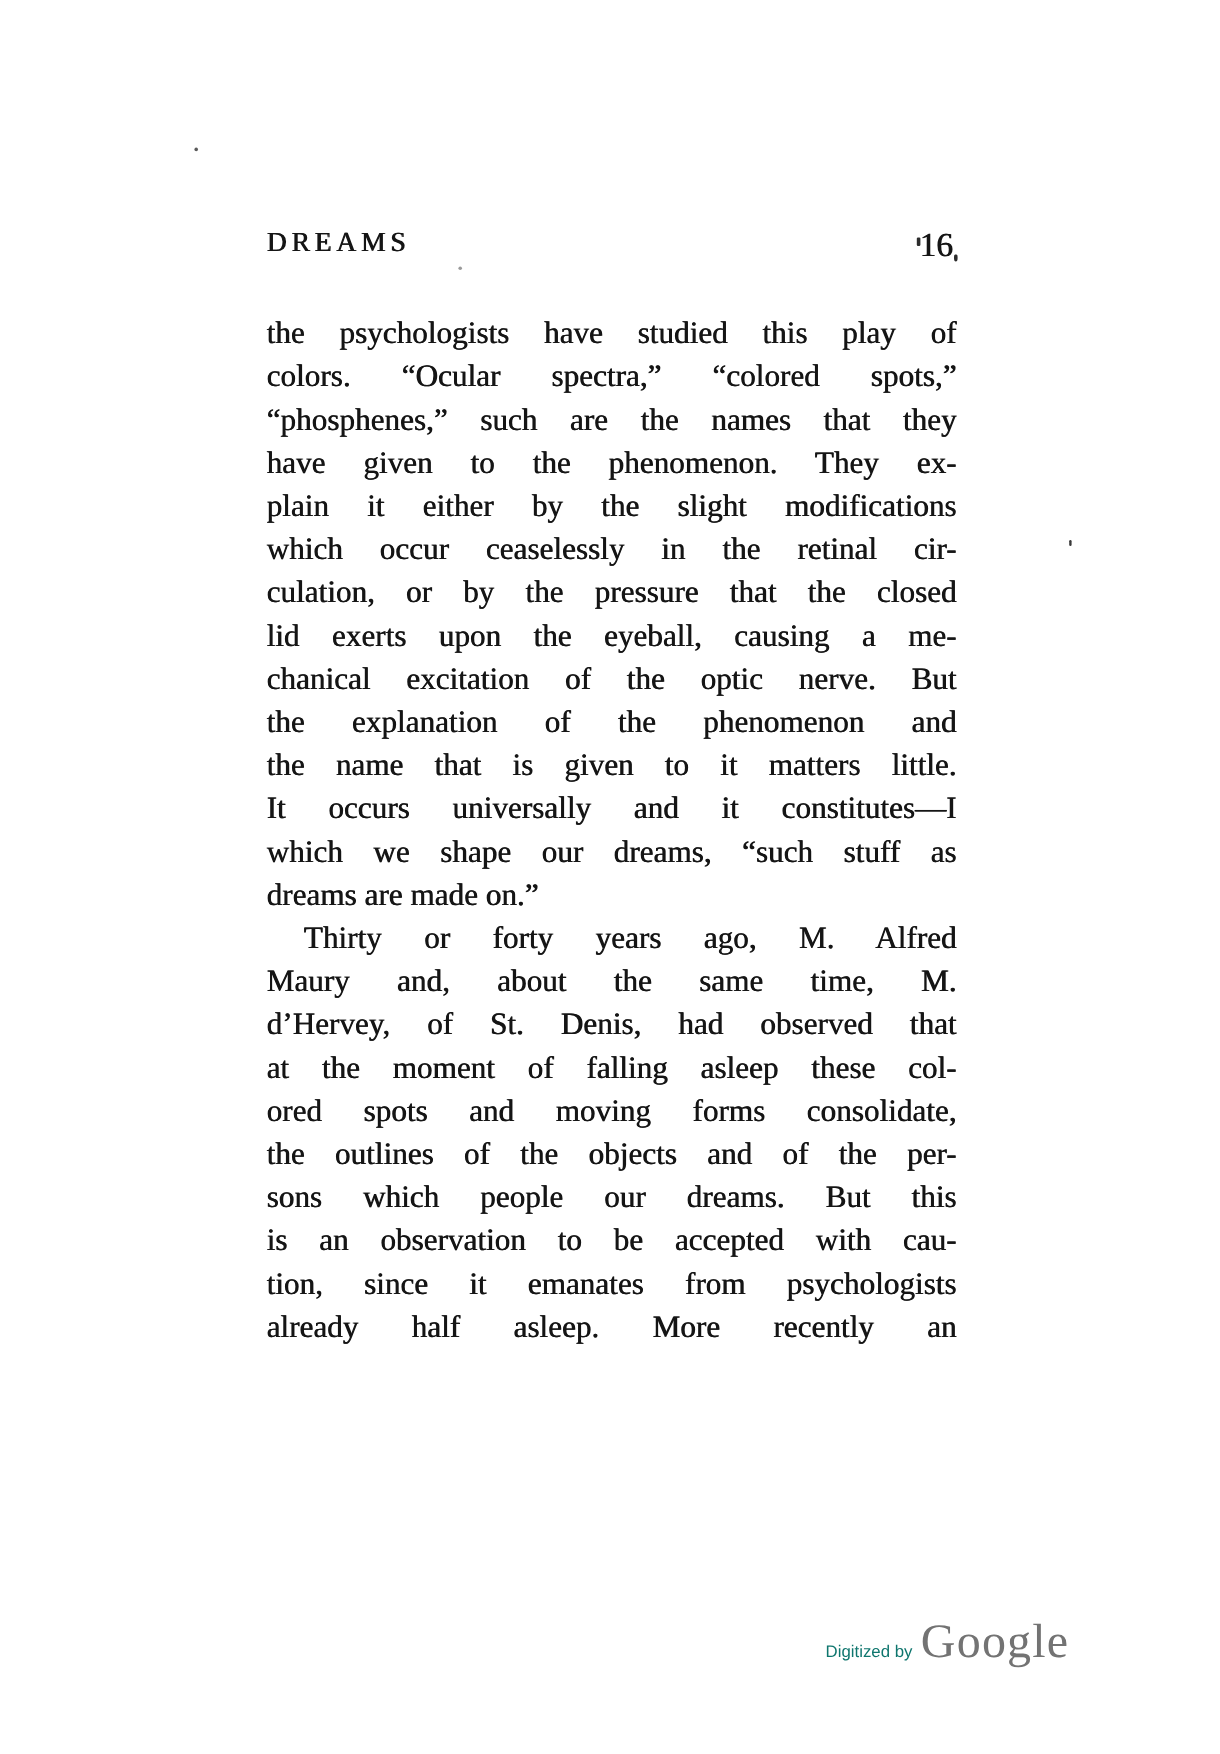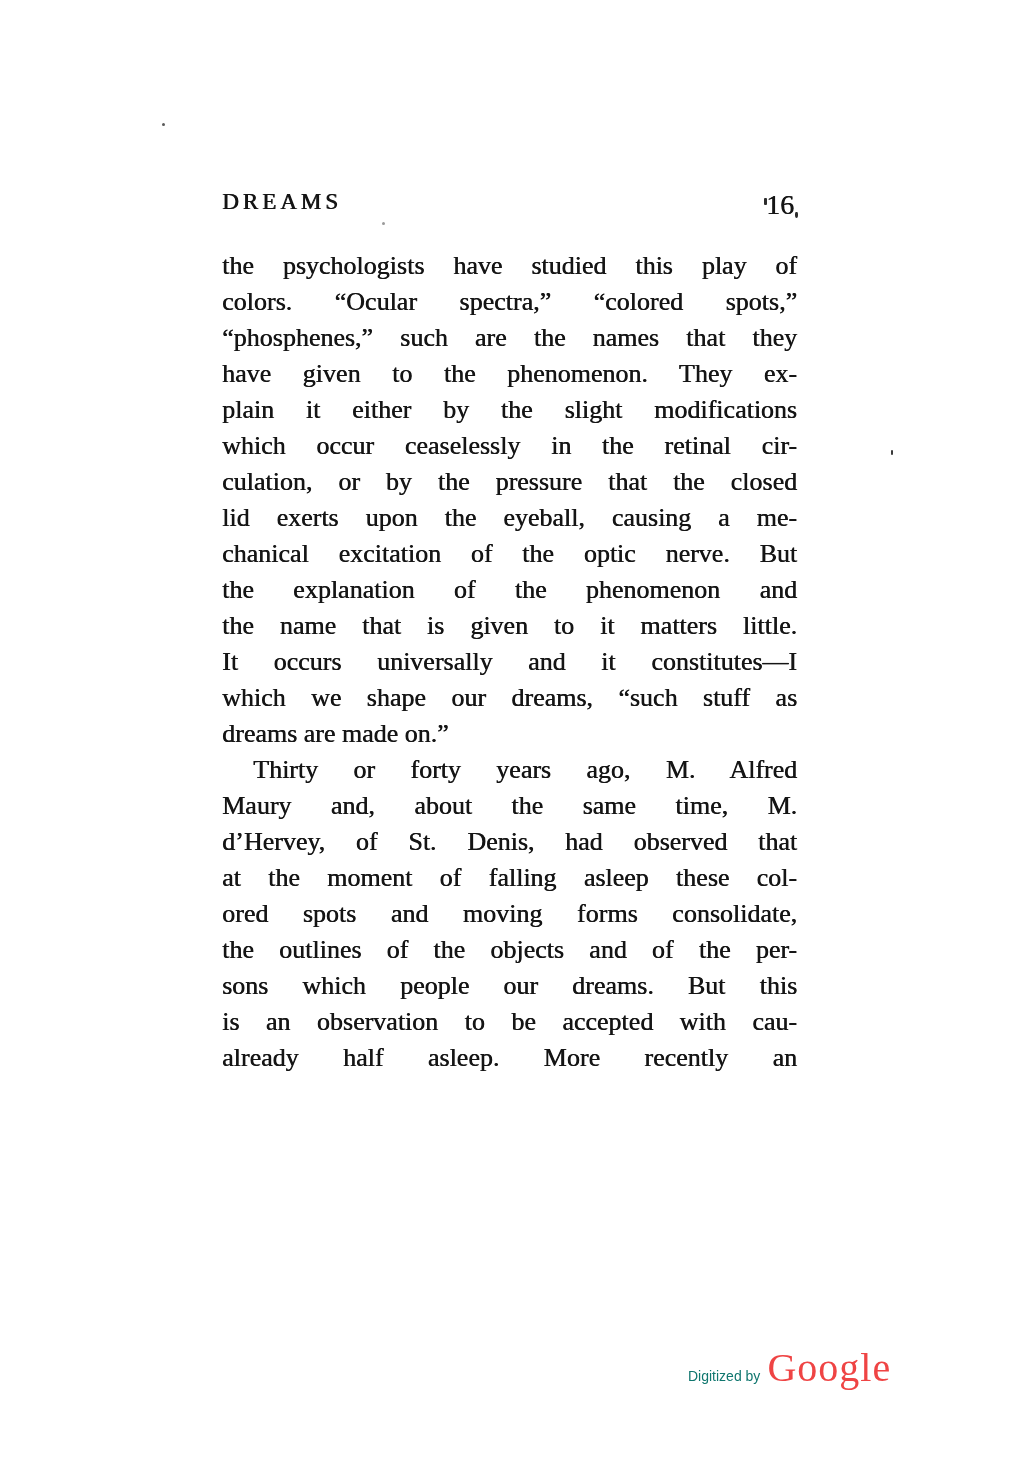--- a/index.html
+++ b/index.html
@@ -36,21 +36,21 @@
     width: 572px;
     text-align: right;
     font-size: 28px;
     line-height: 28px;
     text-shadow: 0.6px 0 0 currentColor;
   }
   
   .text-block {
     position: absolute;
     left: 222px;
-    top: 248px;
+    top: 260px;
     width: 575px;
     font-size: 26px;
     line-height: 36px;
     text-shadow: 0.5px 0 0 currentColor;
   }
   .text-block .line {
     height: 36px;
     text-align: justify;
     text-align-last: justify;
     white-space: normal;
@@ -75,21 +75,21 @@
     font-family: "Liberation Sans", sans-serif;
     font-size: 14px;
     line-height: 1;
     color: #0f766e;
   }
   .wm-logo {
     font-family: "Liberation Serif", serif;
     font-size: 40px;
     line-height: 1;
     letter-spacing: 1px;
-    color: #ef4444;
+    color: #737373;
   }
   
   .speck {
     position: absolute;
     background: #555555;
     border-radius: 50%;
   }
   .speck-a { left: 162px; top: 123px; width: 3px; height: 3px; background: #5a5a5a; }
   .speck-b { left: 382px; top: 222px; width: 3px; height: 3px; background: #9a9a9a; }
   .speck-c { left: 891px; top: 450px; width: 2px; height: 5px; background: #3a3a3a; border-radius: 1px; }
@@ -121,20 +121,21 @@
       <div class="line">which we shape our dreams, “such stuff as</div>
       <div class="line no-just">dreams are made on.”</div>
       <div class="line indent">Thirty or forty years ago, M. Alfred</div>
       <div class="line">Maury and, about the same time, M.</div>
       <div class="line">d’Hervey, of St. Denis, had observed that</div>
       <div class="line">at the moment of falling asleep these col-</div>
       <div class="line">ored spots and moving forms consolidate,</div>
       <div class="line">the outlines of the objects and of the per-</div>
       <div class="line">sons which people our dreams. But this</div>
       <div class="line">is an observation to be accepted with cau-</div>
+      <div class="line">tion, since it emanates from psychologists</div>
       <div class="line">already half asleep. More recently an</div>
     </div>
 
   <div class="watermark">
     <span class="wm-prefix">Digitized by</span>
     <span class="wm-logo">Google</span>
   </div>
 
   <div class="speck speck-a"></div>
   <div class="speck speck-b"></div>

